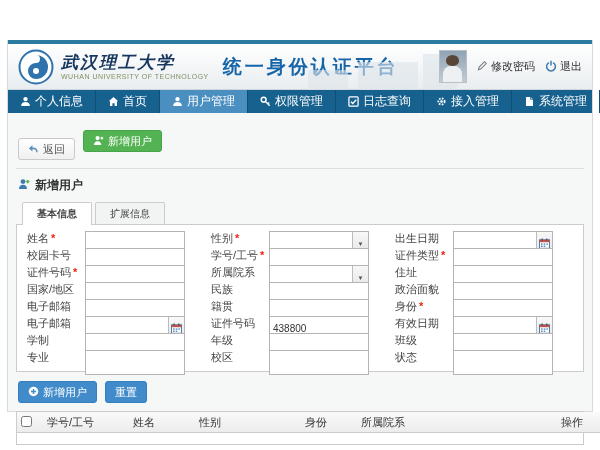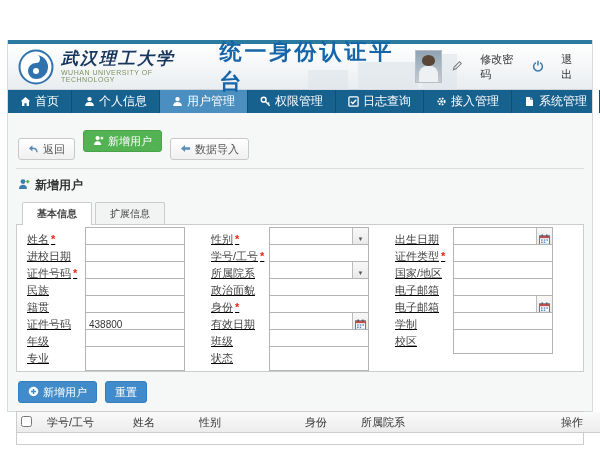--- a/index.html
+++ b/index.html
@@ -9,27 +9,27 @@
   .topline{height:4px;background:#2b7ba1;}
   
   .hdr{height:46px;background:linear-gradient(#ffffff,#e9edf0);border-bottom:1px solid #cfd5d9;
     position:relative;display:flex;align-items:center;padding:0 10px;box-sizing:border-box;}
   .bldg{position:absolute;background:#dde4e9;opacity:.6;}
   .logo{width:36px;height:36px;flex:0 0 auto;}
   .uniblock{margin-left:7px;line-height:1;}
   .uniname{font-family:"DejaVu Serif","Liberation Serif",serif;font-style:italic;font-weight:bold;
     font-size:17px;color:#17375e;letter-spacing:2px;}
   .unien{font-size:7px;color:#7d9360;letter-spacing:.5px;margin-top:2px;}
-  .platform{margin-left:14px;font-size:22px;font-weight:bold;color:#1565a8;letter-spacing:3px;}
+  .platform{margin-left:14px;font-size:19px;font-weight:bold;color:#1565a8;letter-spacing:3px;}
   .hright{margin-left:auto;display:flex;align-items:center;gap:10px;z-index:2;}
   .avatar{width:26px;height:31px;border:1px solid #b9bfc4;background:linear-gradient(#8fa3b5,#c4ccd2);
     position:relative;overflow:hidden;}
   .avatar i{position:absolute;left:6px;top:4px;width:13px;height:11px;border-radius:50% 50% 45% 45%;background:#5a4636;}
   .avatar u{position:absolute;left:3px;top:15px;width:19px;height:16px;border-radius:8px 8px 0 0;background:#eef1f3;}
-  .hbtn{display:flex;align-items:center;gap:17px;font-size:11px;color:#333;cursor:pointer;}
+  .hbtn{display:flex;align-items:center;gap:3px;font-size:11px;color:#333;cursor:pointer;}
   
   .nav{height:23px;background:#17618f;display:flex;}
   .nav-item{display:flex;align-items:center;gap:4px;color:#fff;font-size:12px;padding:0 12px;
     border-right:1px solid #0e4e77;cursor:pointer;white-space:nowrap;}
   .nav-item.active{background:#4a8fc0;}
   .nicon{display:inline-flex;width:11px;height:11px;}
   .nicon svg{width:11px;height:11px;}
   
   .content{padding:7px 8px 0 8px;}
   .tbar{display:flex;align-items:center;gap:8px;padding:2px 2px 8px 2px;border-bottom:1px solid #ddd;}
@@ -40,21 +40,21 @@
   .btn.blue{background:#428bca;border:1px solid #357ebd;color:#fff;}
   .sect-title{display:flex;align-items:center;gap:5px;font-size:12px;font-weight:bold;color:#333;
     padding:8px 2px 7px 2px;}
   
   .tabs{display:flex;padding:0 6px;position:relative;top:1px;}
   .tab{height:21px;line-height:21px;padding:0 14px;font-size:10px;color:#444;background:#f2f3f3;
     border:1px solid #ccc;border-bottom:none;margin-right:3px;border-radius:2px 2px 0 0;cursor:pointer;}
   .tab.active{background:#fff;font-weight:bold;height:22px;position:relative;z-index:2;}
   .tabbox{background:#fff;border:1px solid #ccc;padding:6px 4px 5px 10px;}
   .fgrid{display:grid;grid-template-columns:1fr 1fr 1fr;row-gap:1px;}
-  .fcell{display:flex;align-items:center;height:16px;text-decoration:underline;}
+  .fcell{display:flex;height:16px;}
   .flabel{width:58px;font-size:11px;color:#444;flex:0 0 auto;}
   .req{color:#e21;margin-left:2px;font-size:11px;}
   .fwrap{position:relative;width:100px;height:25px;flex:0 0 auto;}
   .fwrap input{position:absolute;inset:0;width:100%;height:100%;border:1px solid #b4b4b4;
     box-sizing:border-box;font-size:10px;padding:0 3px;color:#333;background:#fff;outline:none;}
   .selbtn,.calbtn{position:absolute;right:1px;top:1px;bottom:1px;width:15px;display:flex;
     align-items:center;justify-content:center;background:linear-gradient(#f8f8f8,#e4e4e4);
     border-left:1px solid #bbb;cursor:pointer;}
   .selbtn{font-size:6px;color:#555;}
   .calbtn svg{width:11px;height:11px;}
@@ -107,33 +107,33 @@
             </svg></span>
         <span>退出</span>
       </div>
     </div>
   </div>
 
   <div class="nav">
       <div class="nav-item">
         <span class="nicon">
           <svg viewBox="0 0 12 12">
-            <path d="M6 1 L11.2 5.6 H9.8 V11 H7.2 V8 H4.8 V11 H2.2 V5.6 H0.8 Z" fill="#fff"></path>
-          </svg>
-        </span>
-        <span>首页</span>
-      </div>
-      <div class="nav-item">
-        <span class="nicon">
-          <svg viewBox="0 0 12 12">
             <circle cx="6" cy="3.4" r="2.4" fill="#fff"></circle>
             <path d="M1.2 11 c0-3 2-4.4 4.8-4.4 s4.8 1.4 4.8 4.4 z" fill="#fff"></path>
           </svg>
         </span>
         <span>个人信息</span>
+      </div>
+      <div class="nav-item">
+        <span class="nicon">
+          <svg viewBox="0 0 12 12">
+            <path d="M6 1 L11.2 5.6 H9.8 V11 H7.2 V8 H4.8 V11 H2.2 V5.6 H0.8 Z" fill="#fff"></path>
+          </svg>
+        </span>
+        <span>首页</span>
       </div>
       <div class="nav-item active">
         <span class="nicon">
           <svg viewBox="0 0 12 12">
             <circle cx="6" cy="3.4" r="2.4" fill="#fff"></circle>
             <path d="M1.2 11 c0-3 2-4.4 4.8-4.4 s4.8 1.4 4.8 4.4 z" fill="#fff"></path>
           </svg>
         </span>
         <span>用户管理</span>
       </div>
@@ -183,26 +183,20 @@
             </svg></span>
         <span>返回</span>
       </div>
       <div class="btn green">
         <span><svg width="11" height="11" viewBox="0 0 12 12">
               <circle cx="5" cy="3.4" r="2.3" fill="#fff"></circle>
               <path d="M1 11 c0-3 1.8-4.3 4-4.3 s4 1.3 4 4.3 z" fill="#fff"></path>
               <path d="M8.2 3.5 h3 M9.7 2 v3" stroke="#fff" stroke-width="1.3"></path>
             </svg></span>
         <span>新增用户</span>
-      </div>
-      <div class="btn light">
-        <span><svg width="11" height="11" viewBox="0 0 12 12">
-              <path d="M1 6 L5.5 2.2 V4.7 H11 V7.3 H5.5 V9.8 Z" fill="#5b8db8"></path>
-            </svg></span>
-        <span>数据导入</span>
       </div>
     </div>
 
     <div class="sect-title">
       <span><svg width="12" height="12" viewBox="0 0 12 12">
             <circle cx="5" cy="3.6" r="2.4" fill="#3f7cae"></circle>
             <path d="M1 11 c0-3 1.8-4.2 4-4.2 s4 1.2 4 4.2 z" fill="#3f7cae"></path>
             <path d="M8 3.6 h3.4 M9.7 1.9 v3.4" stroke="#56b04f" stroke-width="1.5"></path>
           </svg></span>
       <span>新增用户</span>
@@ -243,21 +237,21 @@
                     <rect x="4.7" y="5.4" width="1.6" height="1.3"></rect>
                     <rect x="7.4" y="5.4" width="1.6" height="1.3"></rect>
                     <rect x="2" y="7.6" width="1.6" height="1.3"></rect>
                     <rect x="4.7" y="7.6" width="1.6" height="1.3"></rect>
                   </g>
                 </svg>
               </span>
             </span>
           </div>
           <div class="fcell">
-            <span class="flabel">进校日期</span>
+            <span class="flabel">校园卡号</span>
             <span class="fwrap">
               <input type="text" style="">
             </span>
           </div>
           <div class="fcell">
             <span class="flabel">学号/工号<b class="req">*</b></span>
             <span class="fwrap">
               <input type="text" style="">
             </span>
           </div>
@@ -271,20 +265,26 @@
             <span class="flabel">证件号码<b class="req">*</b></span>
             <span class="fwrap">
               <input type="text" style="">
             </span>
           </div>
           <div class="fcell">
             <span class="flabel">所属院系</span>
             <span class="fwrap">
               <input type="text" style="">
               <span class="selbtn">▼</span>
+            </span>
+          </div>
+          <div class="fcell">
+            <span class="flabel">住址</span>
+            <span class="fwrap">
+              <input type="text" style="">
             </span>
           </div>
           <div class="fcell">
             <span class="flabel">国家/地区</span>
             <span class="fwrap">
               <input type="text" style="">
             </span>
           </div>
           <div class="fcell">
             <span class="flabel">民族</span>
@@ -376,27 +376,27 @@
               <input type="text" style="">
             </span>
           </div>
           <div class="fcell">
             <span class="flabel">班级</span>
             <span class="fwrap">
               <input type="text" style="">
             </span>
           </div>
           <div class="fcell">
+            <span class="flabel">专业</span>
+            <span class="fwrap">
+              <input type="text" style="">
+            </span>
+          </div>
+          <div class="fcell">
             <span class="flabel">校区</span>
-            <span class="fwrap">
-              <input type="text" style="">
-            </span>
-          </div>
-          <div class="fcell">
-            <span class="flabel">专业</span>
             <span class="fwrap">
               <input type="text" style="">
             </span>
           </div>
           <div class="fcell">
             <span class="flabel">状态</span>
             <span class="fwrap">
               <input type="text" style="">
             </span>
           </div>

